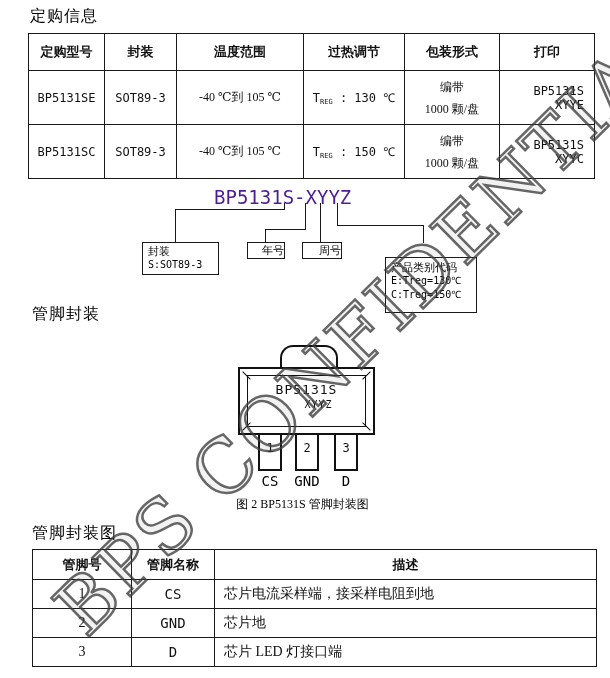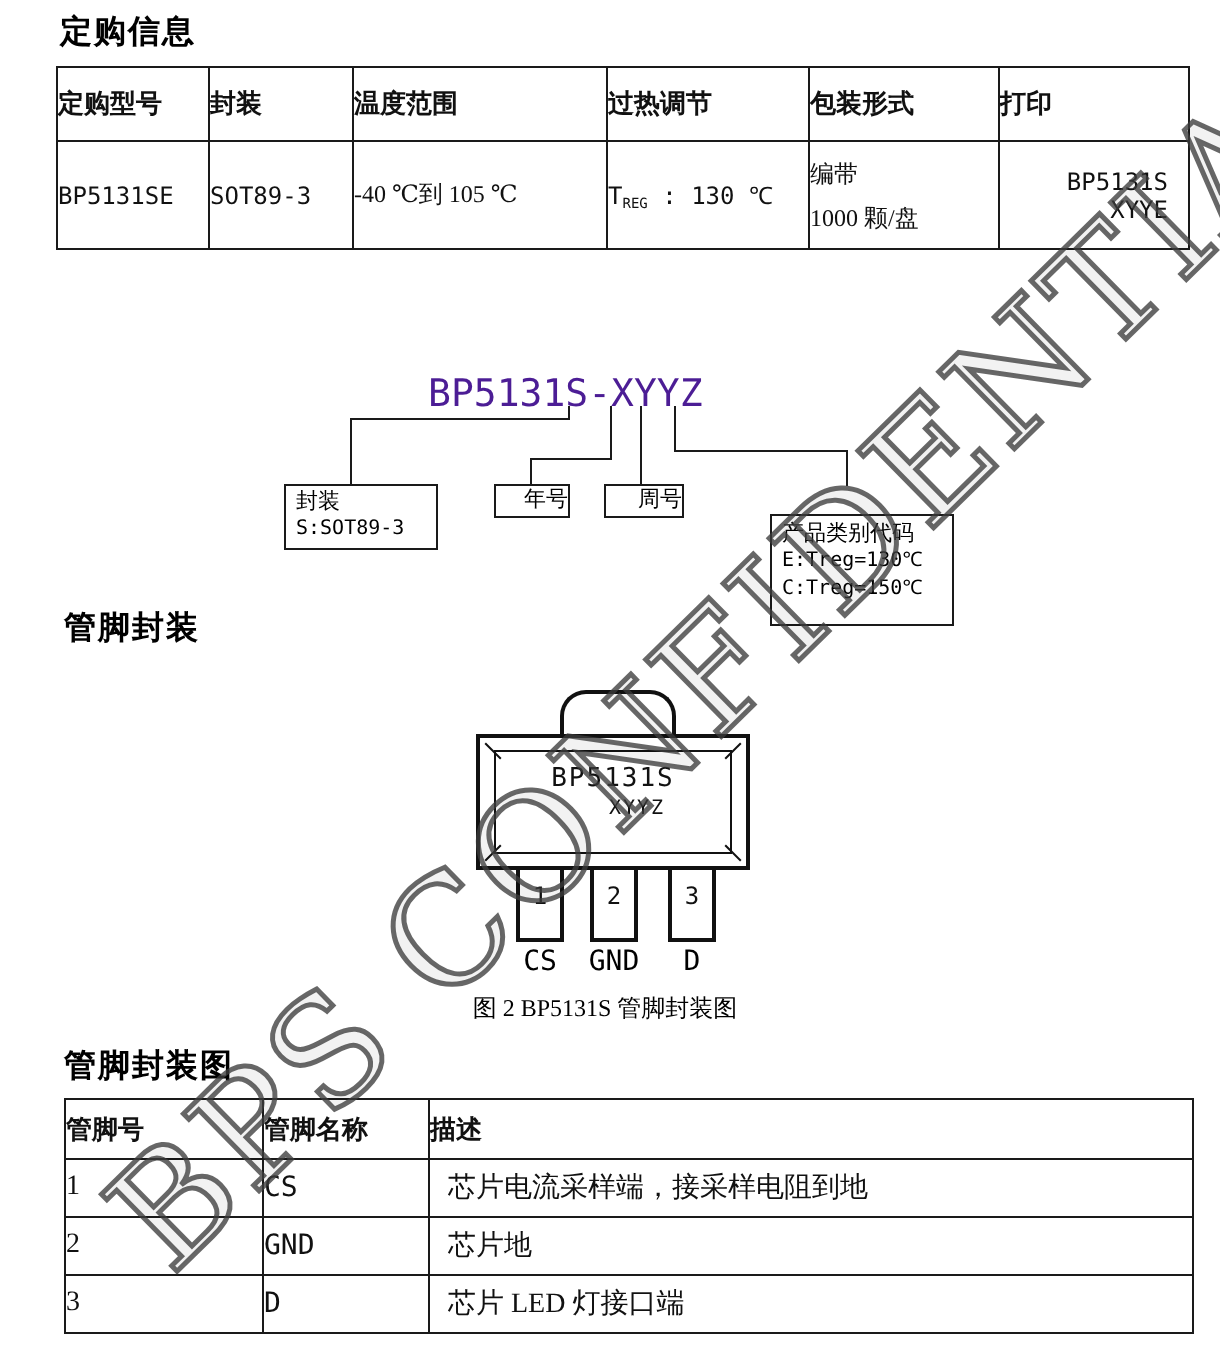--- a/index.html
+++ b/index.html
@@ -3,26 +3,26 @@
 <meta charset="utf-8">
 <style>
   html,body{margin:0;padding:0;background:#ffffff;}
   body{
     width:610px;height:678px;position:relative;overflow:hidden;
     font-family:"Liberation Serif","DejaVu Serif",serif;
     color:#111;
   }
   .abs{position:absolute;}
   .section-title{
-    font-weight:bold;font-size:16px;color:#000;letter-spacing:1px;
+    font-weight:normal;font-size:16px;color:#000;letter-spacing:1px;
   }
   
   table{border-collapse:collapse;table-layout:fixed;}
   td,th{border:1px solid #1a1a1a;font-weight:normal;vertical-align:middle;
-        font-size:12px;text-align:left;padding:0;overflow:hidden;}
+        font-size:12px;text-align:center;padding:0;overflow:hidden;}
   th{font-weight:bold;font-size:13px;}
   .mono{font-family:"DejaVu Sans Mono","Liberation Mono",monospace;}
   .order-table{left:28px;top:33px;}
   .order-table td{height:53px;}
   .order-table th{height:36px;}
   .print-cell{text-align:right;padding-right:10px;}
   .pack-line{line-height:22px;}
   sub.treg{font-size:7px;vertical-align:-2px;letter-spacing:0;}
   
   .mark-title{
@@ -118,20 +118,34 @@
     <td class="mono"><span>T</span><sub class="treg">REG</sub><span> : 130 ℃</span></td>
     <td>
       <div class="pack-line">编带</div>
       <div class="pack-line">1000 颗/盘</div>
     </td>
     <td class="mono print-cell">
       <div>BP5131S</div>
       <div>XYYE</div>
     </td>
   </tr>
+  <tr>
+    <td class="mono">BP5131SC</td>
+    <td class="mono">SOT89-3</td>
+    <td>-40 ℃到 105 ℃</td>
+    <td class="mono"><span>T</span><sub class="treg">REG</sub><span> : 150 ℃</span></td>
+    <td>
+      <div class="pack-line">编带</div>
+      <div class="pack-line">1000 颗/盘</div>
+    </td>
+    <td class="mono print-cell">
+      <div>BP5131S</div>
+      <div>XYYC</div>
+    </td>
+  </tr>
 </tbody>
   </table>
 
 <div class="abs mark-title">BP5131S-XYYZ</div>
 
 <div class="dline" style="left:284px;top:203px;width:1px;height:7px;"></div>
 <div class="dline" style="left:175px;top:209px;width:110px;height:1px;"></div>
 <div class="dline" style="left:175px;top:209px;width:1px;height:33px;"></div>
 
 <div class="dline" style="left:305px;top:203px;width:1px;height:27px;"></div>

